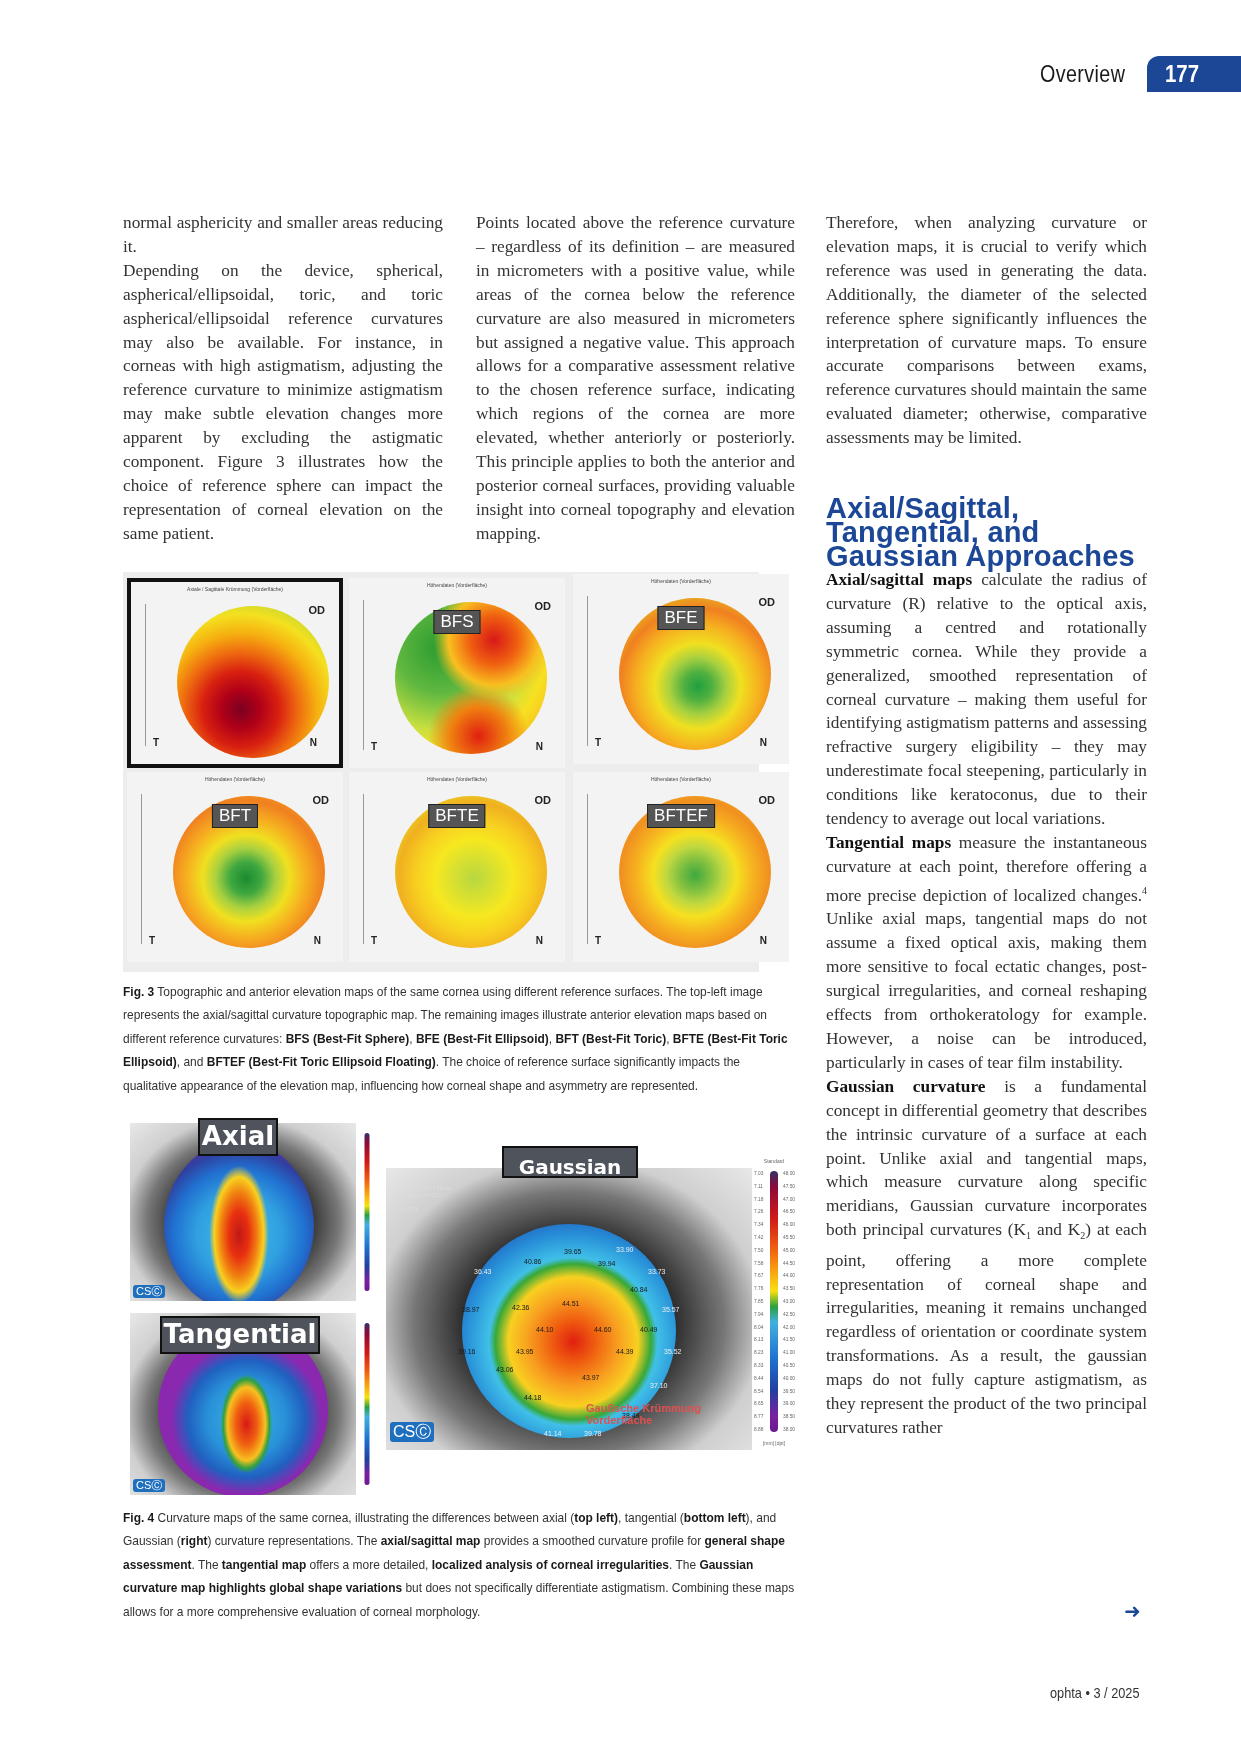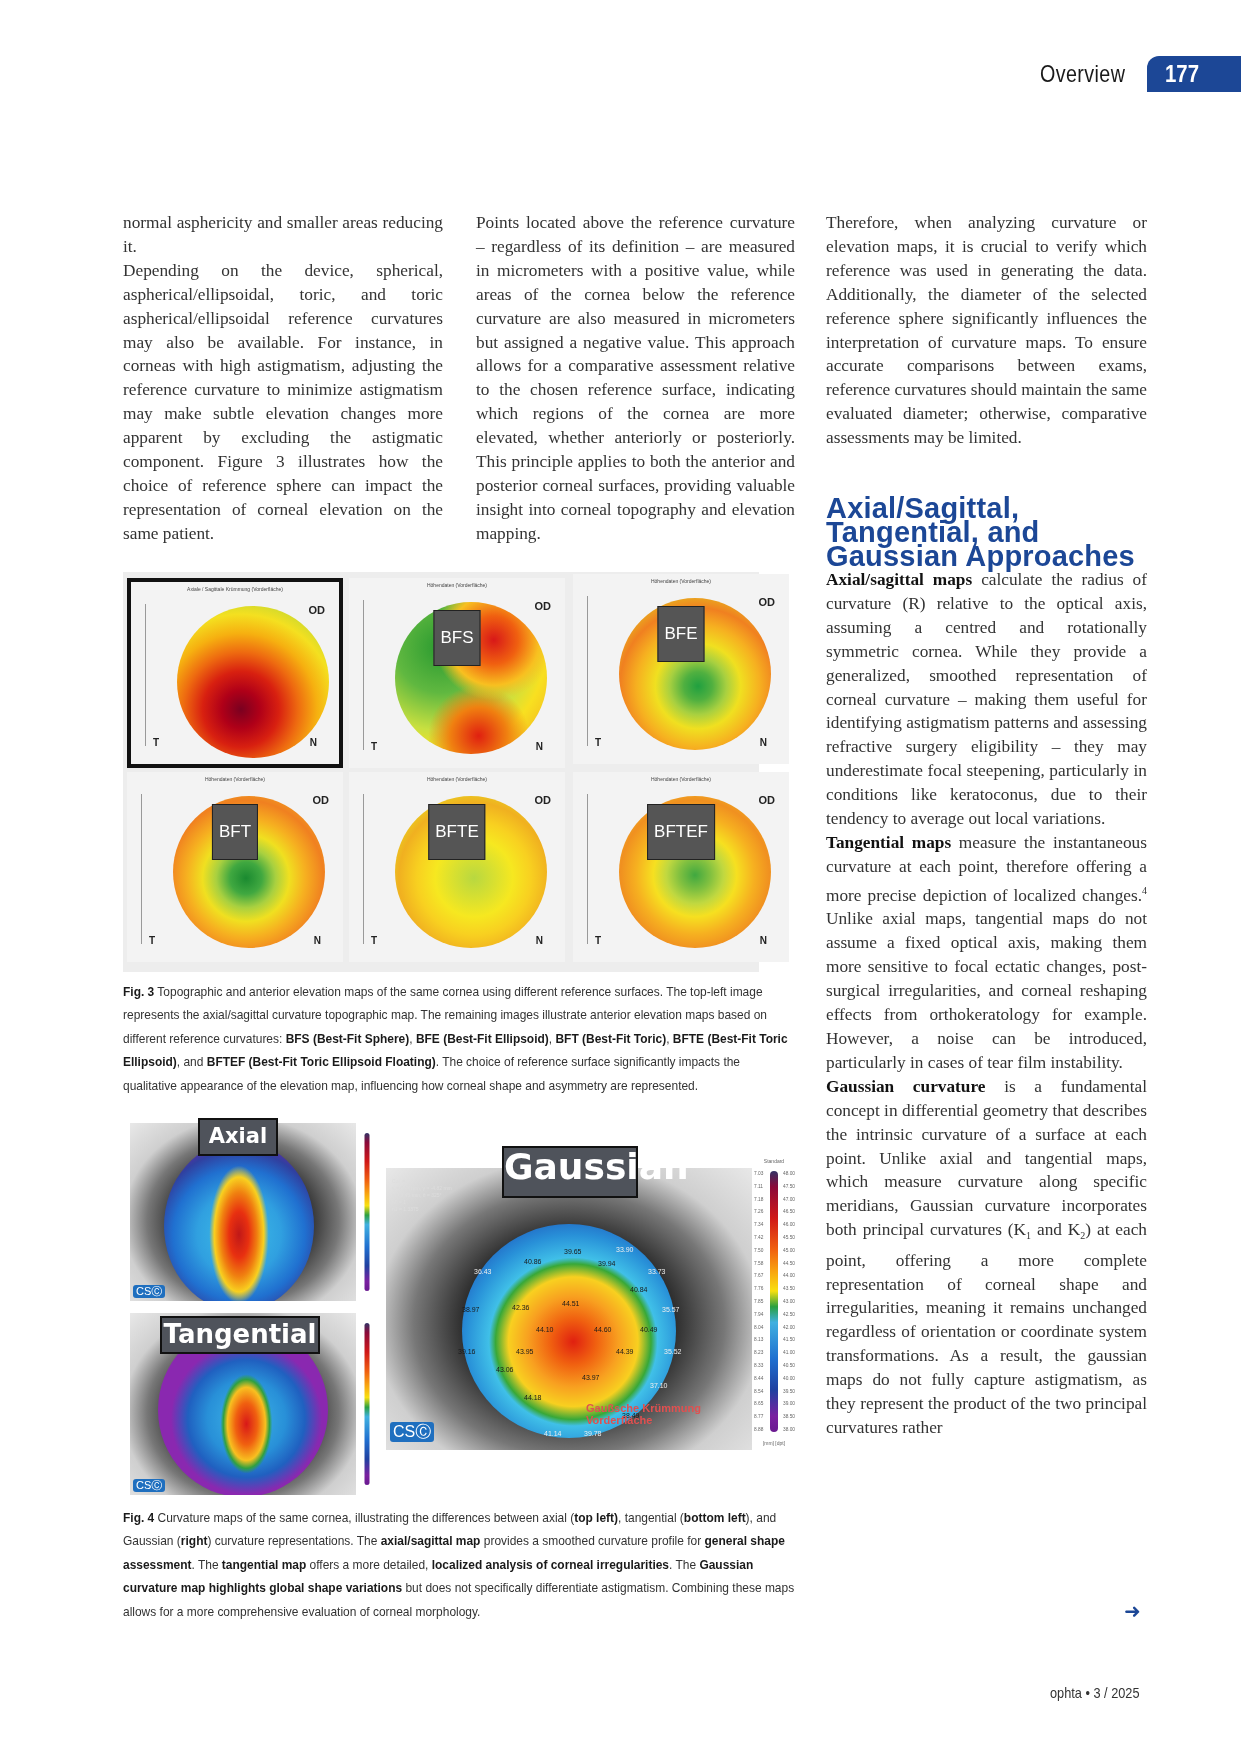--- a/index.html
+++ b/index.html
@@ -22,21 +22,21 @@
 
   .fig3 { position: absolute; left: 123px; top: 572px; width: 636px; height: 400px; background: #ededed; }
   .map-panel { position: absolute; width: 216px; height: 190px; background: #f3f3f3; }
   .map-panel.selected { border: 4px solid #111; }
   .map-panel .ptitle { position: absolute; top: 4px; left: 0; right: 0; text-align: center; font-family: "Liberation Sans", sans-serif; font-size: 5px; color: #444; }
   .map-panel .od { position: absolute; right: 14px; top: 22px; font-family: "Liberation Sans", sans-serif; font-weight: bold; font-size: 11px; color: #222; }
   .map-panel .t-lbl { position: absolute; left: 22px; bottom: 16px; font-family: "Liberation Sans", sans-serif; font-weight: bold; font-size: 10px; color: #222; }
   .map-panel .n-lbl { position: absolute; right: 22px; bottom: 16px; font-family: "Liberation Sans", sans-serif; font-weight: bold; font-size: 10px; color: #222; }
   .map-panel .axis-v { position: absolute; left: 14px; top: 22px; bottom: 18px; width: 1px; background: #999; }
   .map-panel .disc { position: absolute; left: 46px; top: 24px; width: 152px; height: 152px; border-radius: 50%; }
-  .map-panel .ref-label { position: absolute; top: 32px; left: 50%; transform: translateX(-50%); background: #555; color: #fff; font-family: "Liberation Sans", sans-serif; font-size: 17px; padding: 17px 6px; border: 1px solid #222; }
+  .map-panel .ref-label { position: absolute; top: 32px; left: 50%; transform: translateX(-50%); background: #555; color: #fff; font-family: "Liberation Sans", sans-serif; font-size: 17px; padding: 1px 6px; border: 1px solid #222; }
 
   .fig-caption { position: absolute; left: 123px; width: 672px; font-family: "Liberation Sans", sans-serif; font-size: 13px; line-height: 23.4px; color: #333; transform: scaleX(0.92); transform-origin: left; width: 730px; }
   .fig-caption b { color: #1a1a1a; }
   .fig3-caption { top: 980px; }
   .fig4-caption { top: 1506px; }
 
   .eye-panel { position: absolute; background: #3a3a3a; overflow: hidden; }
   .eye-panel .eye-bg { position: absolute; inset: 0; background: radial-gradient(ellipse at 50% 55%, #222 0%, #2a2a2a 40%, #777 60%, #cfcfcf 75%, #e8e8e8 100%); }
   .eye-panel .topo { position: absolute; border-radius: 50%; }
   .eye-panel .info { position: absolute; left: 6px; top: 10px; font-family: "Liberation Sans", sans-serif; font-size: 5px; line-height: 7px; color: #ddd; }
@@ -149,21 +149,21 @@
 
 <div class="fig-caption fig3-caption">
   <b>Fig. 3</b><span> Topographic and anterior elevation maps of the same cornea using different reference surfaces. The top-left image represents the axial/sagittal curvature topographic map. The remaining images illustrate anterior elevation maps based on different reference curvatures: </span><b>BFS (Best-Fit Sphere)</b><span>, </span><b>BFE (Best-Fit Ellipsoid)</b><span>, </span><b>BFT (Best-Fit Toric)</b><span>, </span><b>BFTE (Best-Fit Toric Ellipsoid)</b><span>, and </span><b>BFTEF (Best-Fit Toric Ellipsoid Floating)</b><span>. The choice of reference surface significantly impacts the qualitative appearance of the elevation map, influencing how corneal shape and asymmetry are represented.</span>
 </div>
 
 <div class="eye-panel" style="left:130px;top:1123px;width:226px;height:178px;">
   <div class="eye-bg"></div>
   <div class="topo" style="left:34px;top:18px;width:150px;height:170px;background: radial-gradient(ellipse 22% 45% at 50% 55%, #c01818 0%, #e83010 30%, #f08010 55%, #f8d020 75%, transparent 90%), radial-gradient(circle at 50% 55%, #40c0e8 0%, #30a0e0 35%, #2070d0 55%, #3040a0 70%, #7a20a0 85%);"></div>
   <div class="cso-logo" style="left:3px;bottom:3px;font-size:11px;line-height:13px;">CSⒸ</div>
 </div>
-<div class="eye-label" style="left:198px;top:1118px;width:80px;height:38px;font-size:21px;line-height:33px;">Axial</div>
+<div class="eye-label" style="left:198px;top:1118px;width:80px;height:38px;font-size:26px;line-height:33px;">Axial</div>
 <div class="colorbar" style="left:356px;top:1123px;width:22px;height:178px;">
   <div class="bar" style="width:5px;top:10px;bottom:10px;"></div>
 </div>
 
 <div class="eye-panel" style="left:130px;top:1313px;width:226px;height:182px;">
   <div class="eye-bg"></div>
   <div class="topo" style="left:28px;top:10px;width:170px;height:174px;background: radial-gradient(ellipse 16% 30% at 52% 58%, #d81818 0%, #f06010 40%, #f8c020 70%, #30a040 85%, transparent 95%), radial-gradient(circle at 52% 55%, #40b8e8 0%, #2890d8 30%, #2060c0 45%, #8a28b0 58%, #8a28b0 100%);"></div>
   <div class="cso-logo" style="left:3px;bottom:3px;font-size:11px;line-height:13px;">CSⒸ</div>
 </div>
 <div class="eye-label" style="left:160px;top:1316px;width:160px;height:38px;font-size:26px;line-height:33px;">Tangential</div>
@@ -202,21 +202,21 @@
   <div class="gval" style="left:110px;top:198px;">43.06</div>
   <div class="gval" style="left:196px;top:206px;">43.97</div>
   <div class="gval w" style="left:264px;top:214px;">37.10</div>
   <div class="gval" style="left:138px;top:226px;">44.18</div>
   <div class="gval" style="left:236px;top:244px;">38.49</div>
   <div class="gval w" style="left:158px;top:262px;">41.14</div>
   <div class="gval w" style="left:198px;top:262px;">39.78</div>
   <div class="cso-logo" style="left:4px;bottom:8px;">CSⒸ</div>
   <div class="map-footer" style="left:200px;bottom:24px;">Gaußsche Krümmung Vorderfläche</div>
 </div>
-<div class="eye-label" style="left:502px;top:1146px;width:136px;height:52px;font-size:36px;line-height:38px;">Gaussian</div>
+<div class="eye-label" style="left:502px;top:1146px;width:136px;height:32px;font-size:20px;line-height:38px;">Gaussian</div>
 
 <div class="colorbar" style="left:752px;top:1155px;width:44px;height:295px;">
   <div class="cb-title">Standard</div>
   <div class="bar"></div>
   <div class="ticks-l">
     <span>7.03</span>
       <span>7.11</span>
       <span>7.18</span>
       <span>7.26</span>
       <span>7.34</span>

